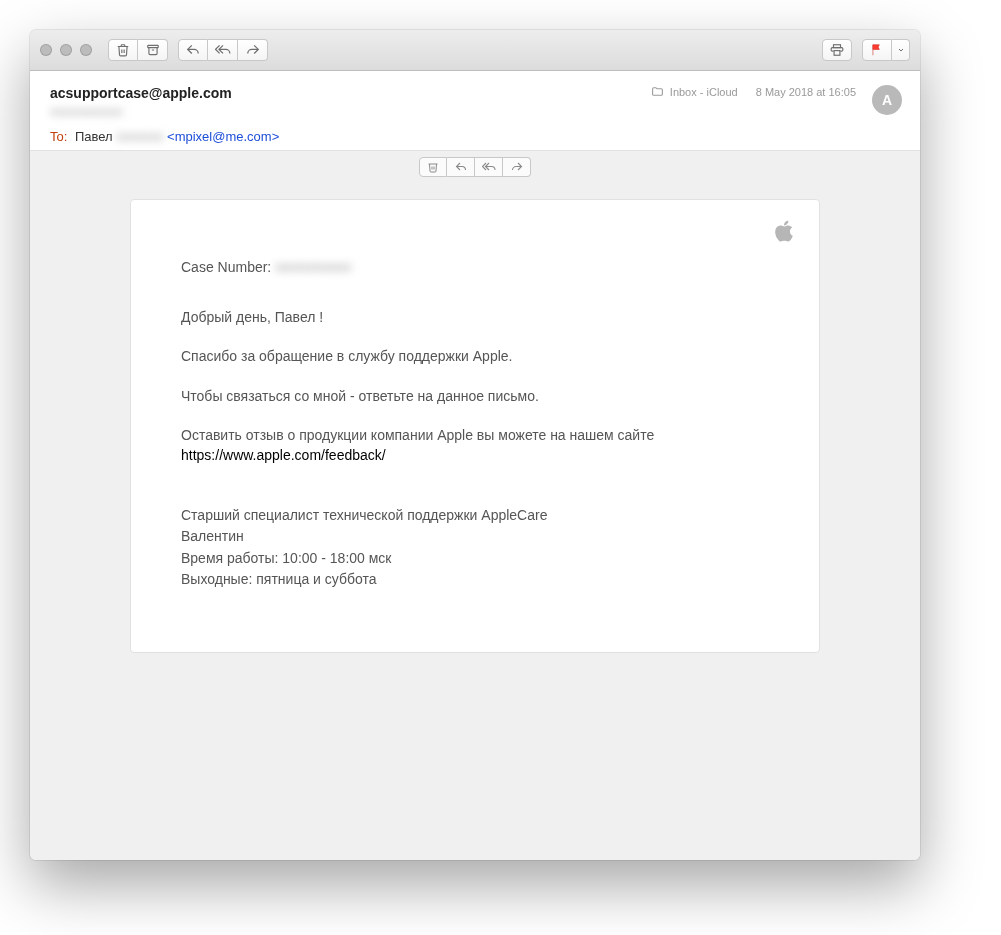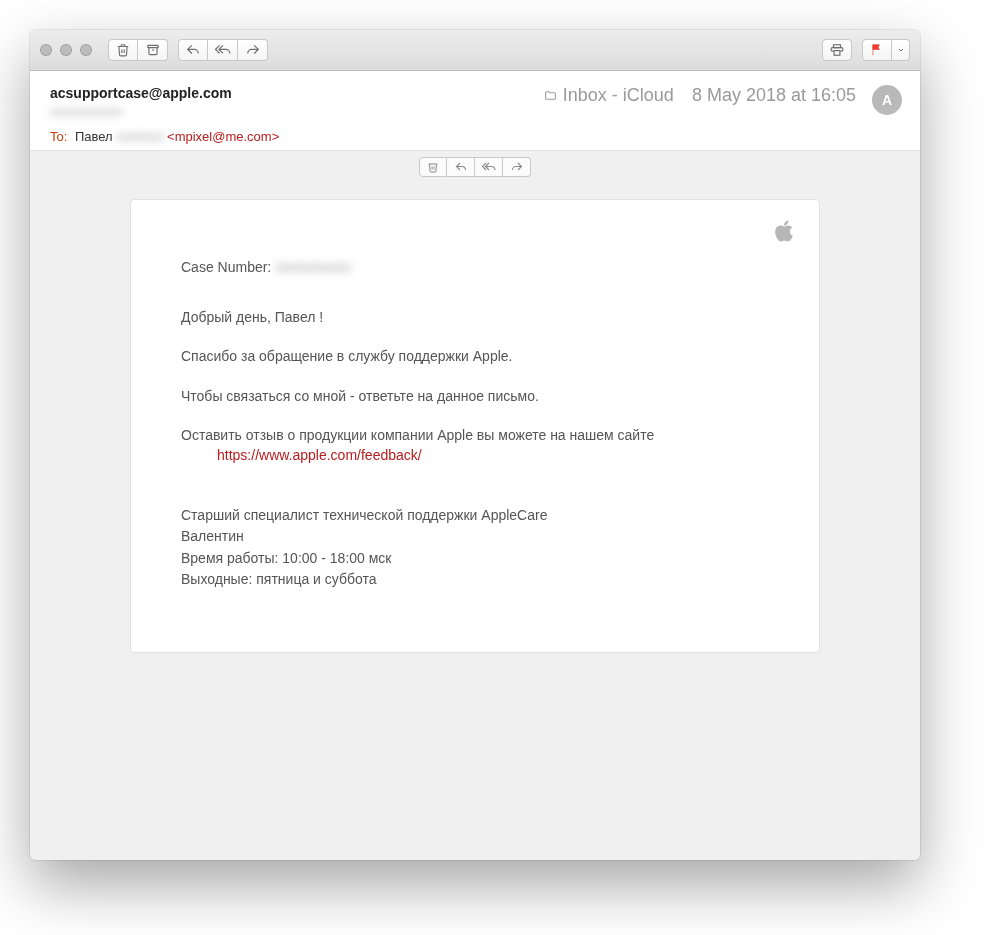--- a/index.html
+++ b/index.html
@@ -104,21 +104,21 @@
     color: #ccc;
     user-select: none;
   }
   .meta-right {
     position: absolute;
     right: 64px;
     top: 14px;
     display: flex;
     gap: 18px;
     color: #9a9a9a;
-    font-size: 18px;
+    font-size: 11px;
     align-items: center;
   }
   .folder-icn {
     display:inline-flex; align-items:center; gap:6px;
   }
   .avatar {
     position:absolute;
     right: 18px;
     top: 14px;
     width: 30px; height: 30px;
@@ -170,23 +170,22 @@
     line-height: 1.4;
   }
   .msg-content p {
     margin: 0 0 20px 0;
   }
   .msg-content .case-line {
     margin-top: 28px;
     margin-bottom: 30px;
   }
   .msg-content a {
-    color: #b91c1c;
+    color: #000000;
     text-decoration: none;
-    margin-left: 36px;
   }
   .sig {
     margin-top: 40px;
   }
   .sig div { margin: 0 0 2px 0; }
   svg { display:block; }
 </style>
 </head>
 <body>
 
@@ -265,21 +264,21 @@
       </div>
     </div>
 
     <div class="header">
       <div class="from-line">acsupportcase@apple.com</div>
       <div class="subject-line"><span class="blurred">■■■■■■■■■■</span></div>
       <div class="to-line">
         <span class="lbl">To:</span>
         <span>Павел</span>
         <span class="blurred">■■■■■■</span>
-        <span style="color:#b91c1c;">&lt;mpixel@me.com&gt;</span>
+        <span style="color:#1d4ed8;">&lt;mpixel@me.com&gt;</span>
       </div>
 
       <div class="meta-right">
         <span class="folder-icn">
           <svg width="13" height="13" viewBox="0 0 24 24" fill="none" stroke="currentColor" stroke-width="2">
               <path d="M3 7a2 2 0 0 1 2-2h4l2 2h8a2 2 0 0 1 2 2v8a2 2 0 0 1-2 2H5a2 2 0 0 1-2-2z"></path>
             </svg>
           <span>Inbox - iCloud</span>
         </span>
         <span>8 May 2018 at 16:05</span>

